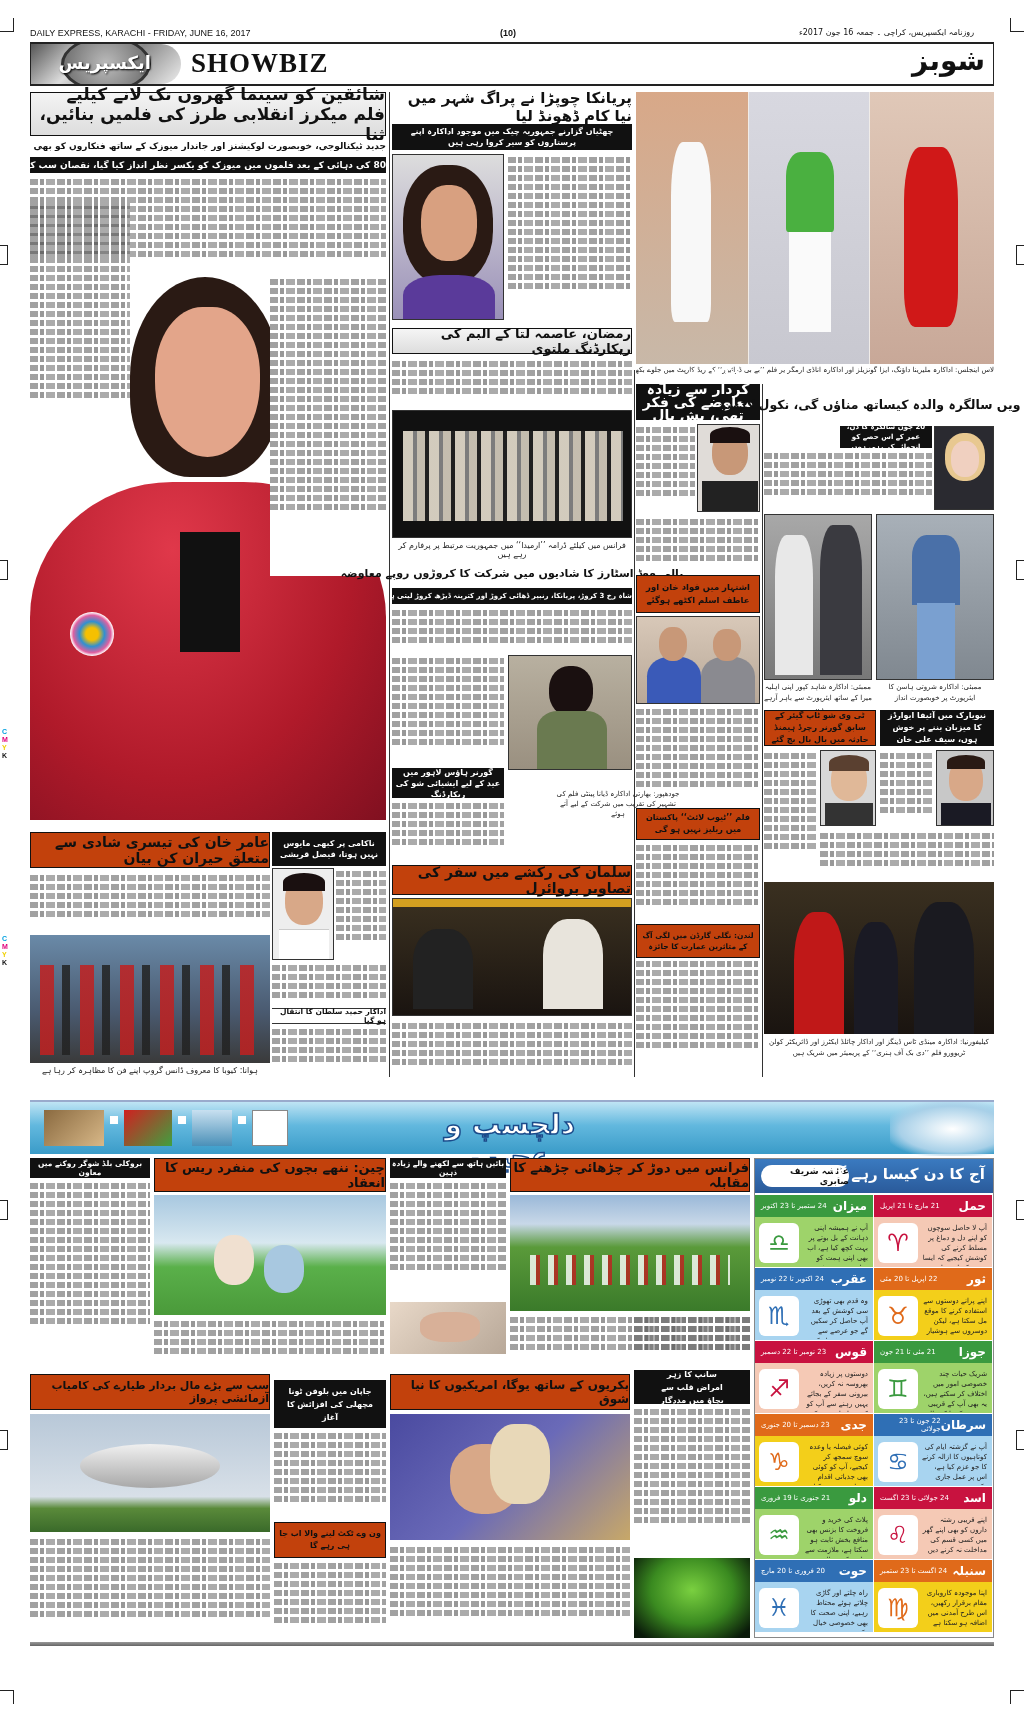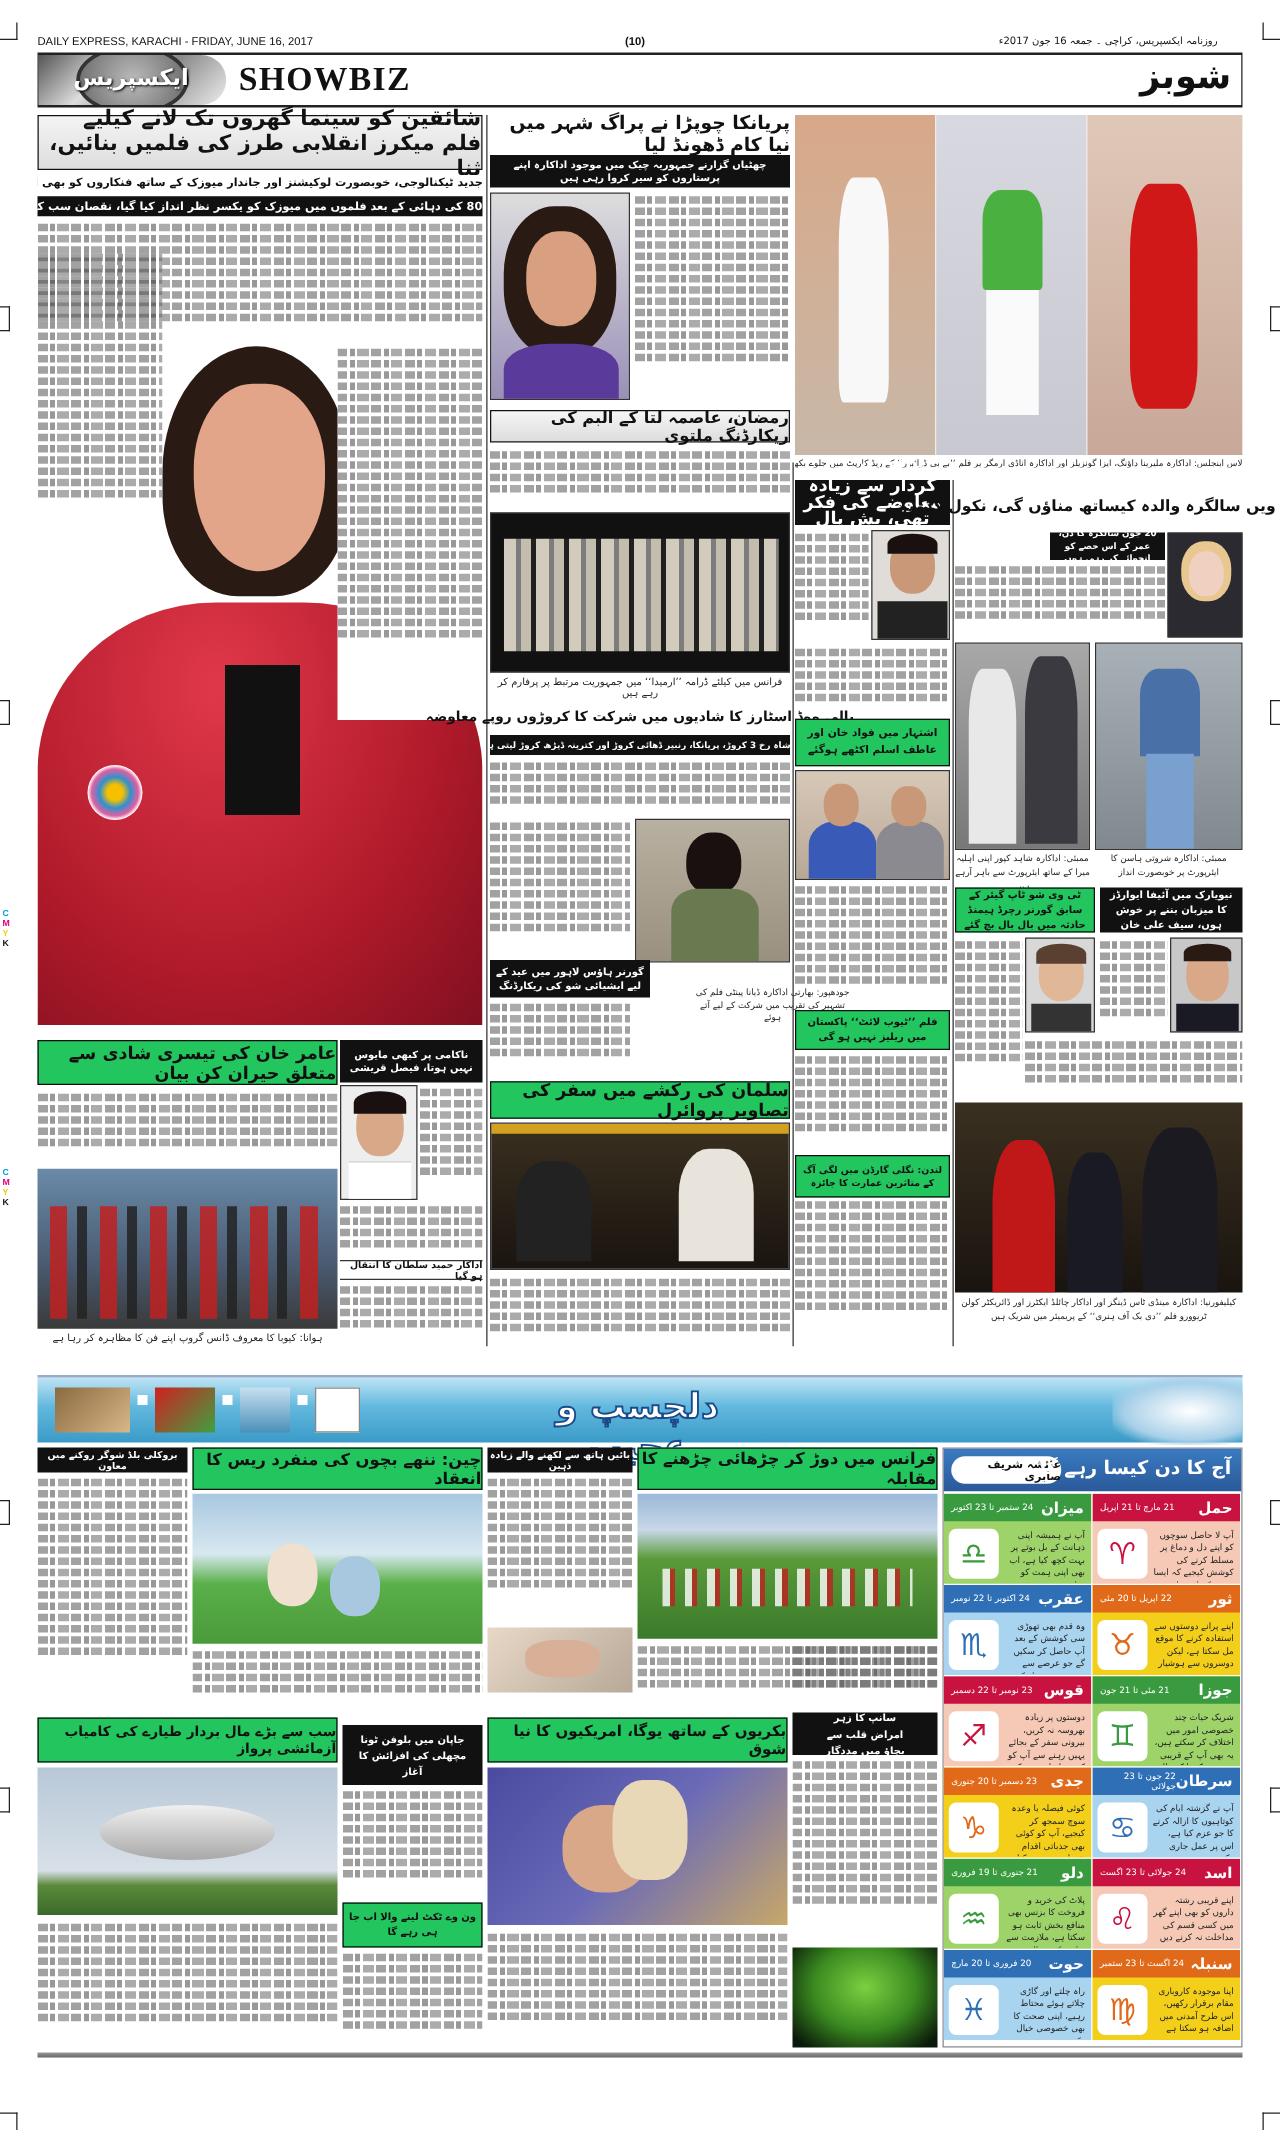--- a/index.html
+++ b/index.html
@@ -2,21 +2,21 @@
 <html><head>
 <meta charset="utf-8">
 <style>
   * { box-sizing: border-box; margin: 0; padding: 0; }
   body { width: 1024px; height: 1722px; background: #fff; position: relative; overflow: hidden; font-family: "DejaVu Sans", sans-serif; color: #111; }
   .abs { position: absolute; }
   .crop { position: absolute; width: 14px; height: 14px; border-color: #222; border-style: solid; border-width: 0; }
   .masthead-line { position: absolute; left: 30px; right: 30px; font-family: "Liberation Sans", sans-serif; font-size: 9px; }
   .rule-v { position: absolute; width: 1px; background: #333; }
   .urdu { direction: rtl; font-family: "DejaVu Sans", sans-serif; text-align: right; }
-  .hl { position: absolute; border: 1px solid #111; display: flex; align-items: center; justify-content: center; font-weight: bold; direction: rtl; background: #22c55e; }
+  .hl { position: absolute; border: 1px solid #111; display: flex; align-items: center; justify-content: center; font-weight: bold; direction: rtl; background: #c2410c; }
   .hl-black { position: absolute; background: #111; color: #fff; display: flex; align-items: center; justify-content: center; direction: rtl; font-weight: bold; text-align: center; }
   .body-text { position: absolute; overflow: hidden; direction: rtl; font-size: 7px; line-height: 11px; color: #222; text-align: justify; }
   .body-text span.line { display: block; height: 6px; margin: 3px 0 2px; background: repeating-linear-gradient(90deg, #555 0 8px, transparent 8px 10px, #444 10px 14px, transparent 14px 16px, #666 16px 25px, transparent 25px 27px); opacity: .55; }
   .photo { position: absolute; overflow: hidden; }
   .caption { position: absolute; direction: rtl; font-size: 8px; text-align: center; color: #222; }
   .horo-cell { position: absolute; overflow: hidden; }
   .horo-head { height: 22px; display: flex; align-items: center; justify-content: space-between; padding: 0 6px; color: #fff; font-weight: bold; font-size: 12px; direction: rtl; }
   .horo-head .dates { font-size: 7px; font-weight: normal; }
   .horo-icon { position: absolute; width: 40px; height: 40px; background: #fff; border-radius: 6px; top: 28px; display:flex; align-items:center; justify-content:center; font-size: 24px; }
   .horo-text { position: absolute; top: 28px; font-size: 7px; line-height: 10px; direction: rtl; text-align: right; color: #222; }
@@ -209,21 +209,21 @@
     <span class="line"></span>
     <span class="line"></span>
     <span class="line"></span>
     <span class="line"></span>
 </div>
 <div class="photo" style="left:508px;top:655px;width:124px;height:115px;background:linear-gradient(180deg,#b8b0a0,#9a9080);border:1px solid #333;">
   <div class="abs" style="left:40px;top:10px;width:44px;height:50px;border-radius:45%;background:#1a1010;"></div>
   <div class="abs" style="left:28px;top:55px;width:70px;height:60px;background:#6a7a50;border-radius:30% 30% 0 0;"></div>
 </div>
 <div class="caption" style="left:508px;top:789px;width:124px;font-size:7px;line-height:10px;margin-left:48px;">جودھپور: بھارتی اداکارہ ڈیانا پینٹی فلم کی تشہیر کی تقریب میں شرکت کے لیے آتے ہوئے</div>
-<div class="hl-black" style="left:392px;top:768px;width:128px;height:30px;font-size:8px;line-height:11px;padding:0 3px;">
+<div class="hl-black" style="left:392px;top:768px;width:112px;height:30px;font-size:8px;line-height:11px;padding:0 3px;">
   <span>گورنر ہاؤس لاہور میں عید کے لیے ایشیائی شو کی ریکارڈنگ</span>
 </div>
 <div class="body-text" style="left:392px;top:800px;width:112px;height:60px;">
   <span class="line"></span>
     <span class="line"></span>
     <span class="line"></span>
     <span class="line"></span>
     <span class="line"></span>
 </div>
 

